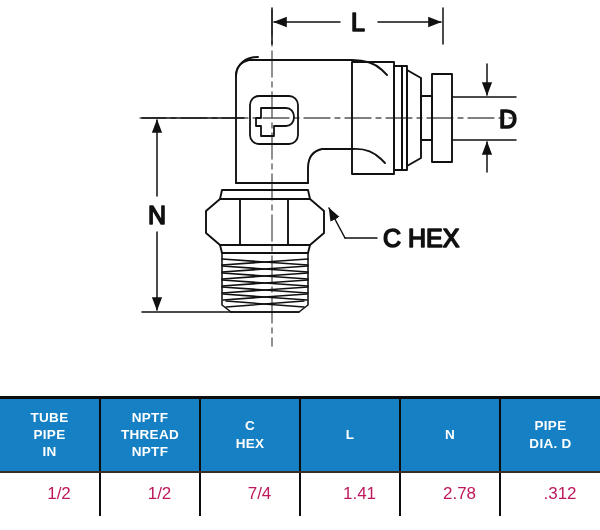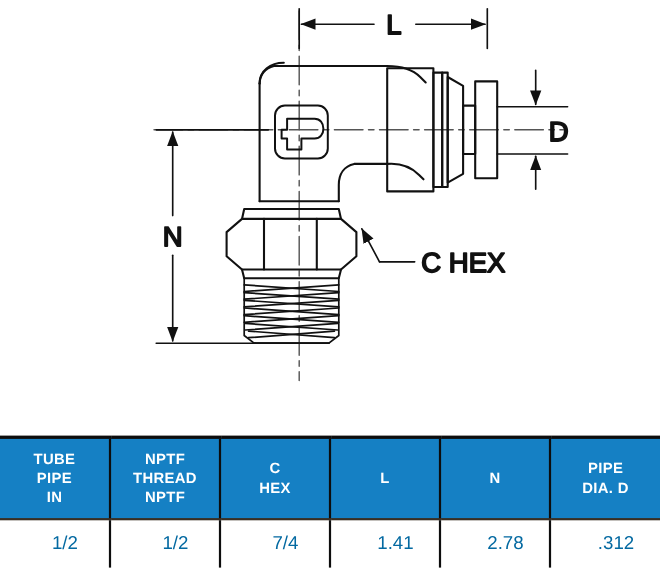--- a/index.html
+++ b/index.html
@@ -67,21 +67,21 @@
     text-align: center;
     padding: 0 2px;
     border-left: 2.5px solid #0d0d0d;
     border-right: 2.5px solid #0d0d0d;
     border-top: 3px solid #0d0d0d;
     border-bottom: 2.5px solid #3a2e22;
     box-sizing: border-box;
   }
   table.spec td {
     background: #ffffff;
-    color: #0369a1;
+    color: #be185d;
     font-family: "Liberation Sans", sans-serif;
     font-size: 17px;
     height: 44px;
     vertical-align: middle;
     text-align: center;
     border-left: 2.5px solid #0d0d0d;
     border-right: 2.5px solid #0d0d0d;
     box-sizing: border-box;
     padding-left: 20px;
   }

